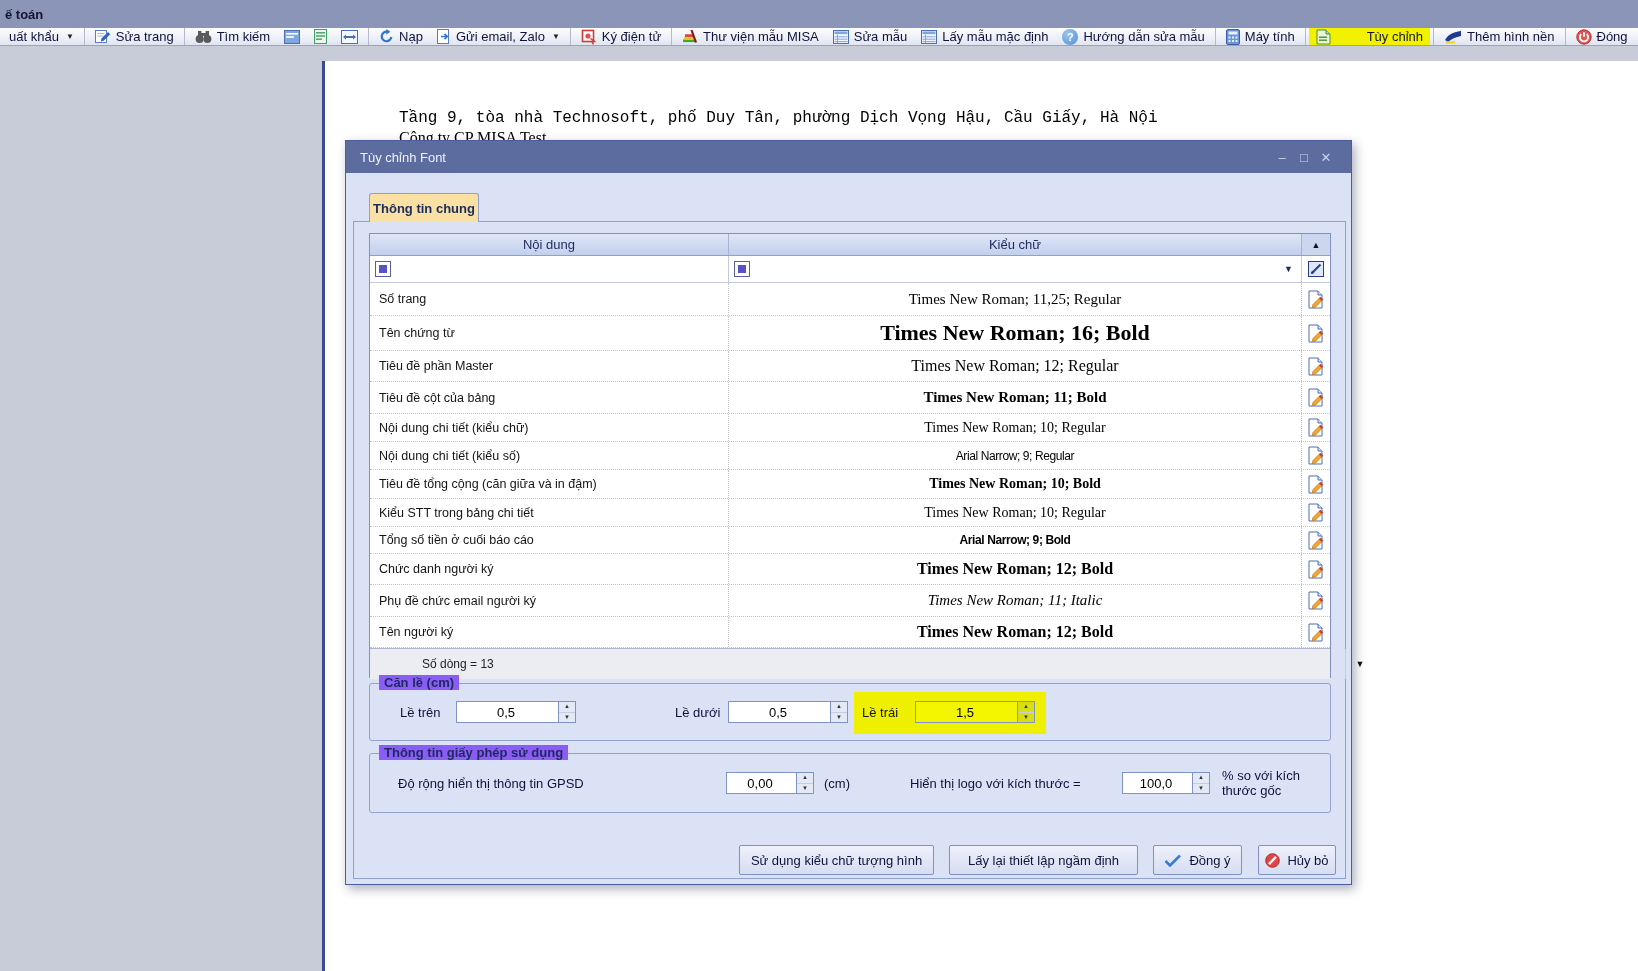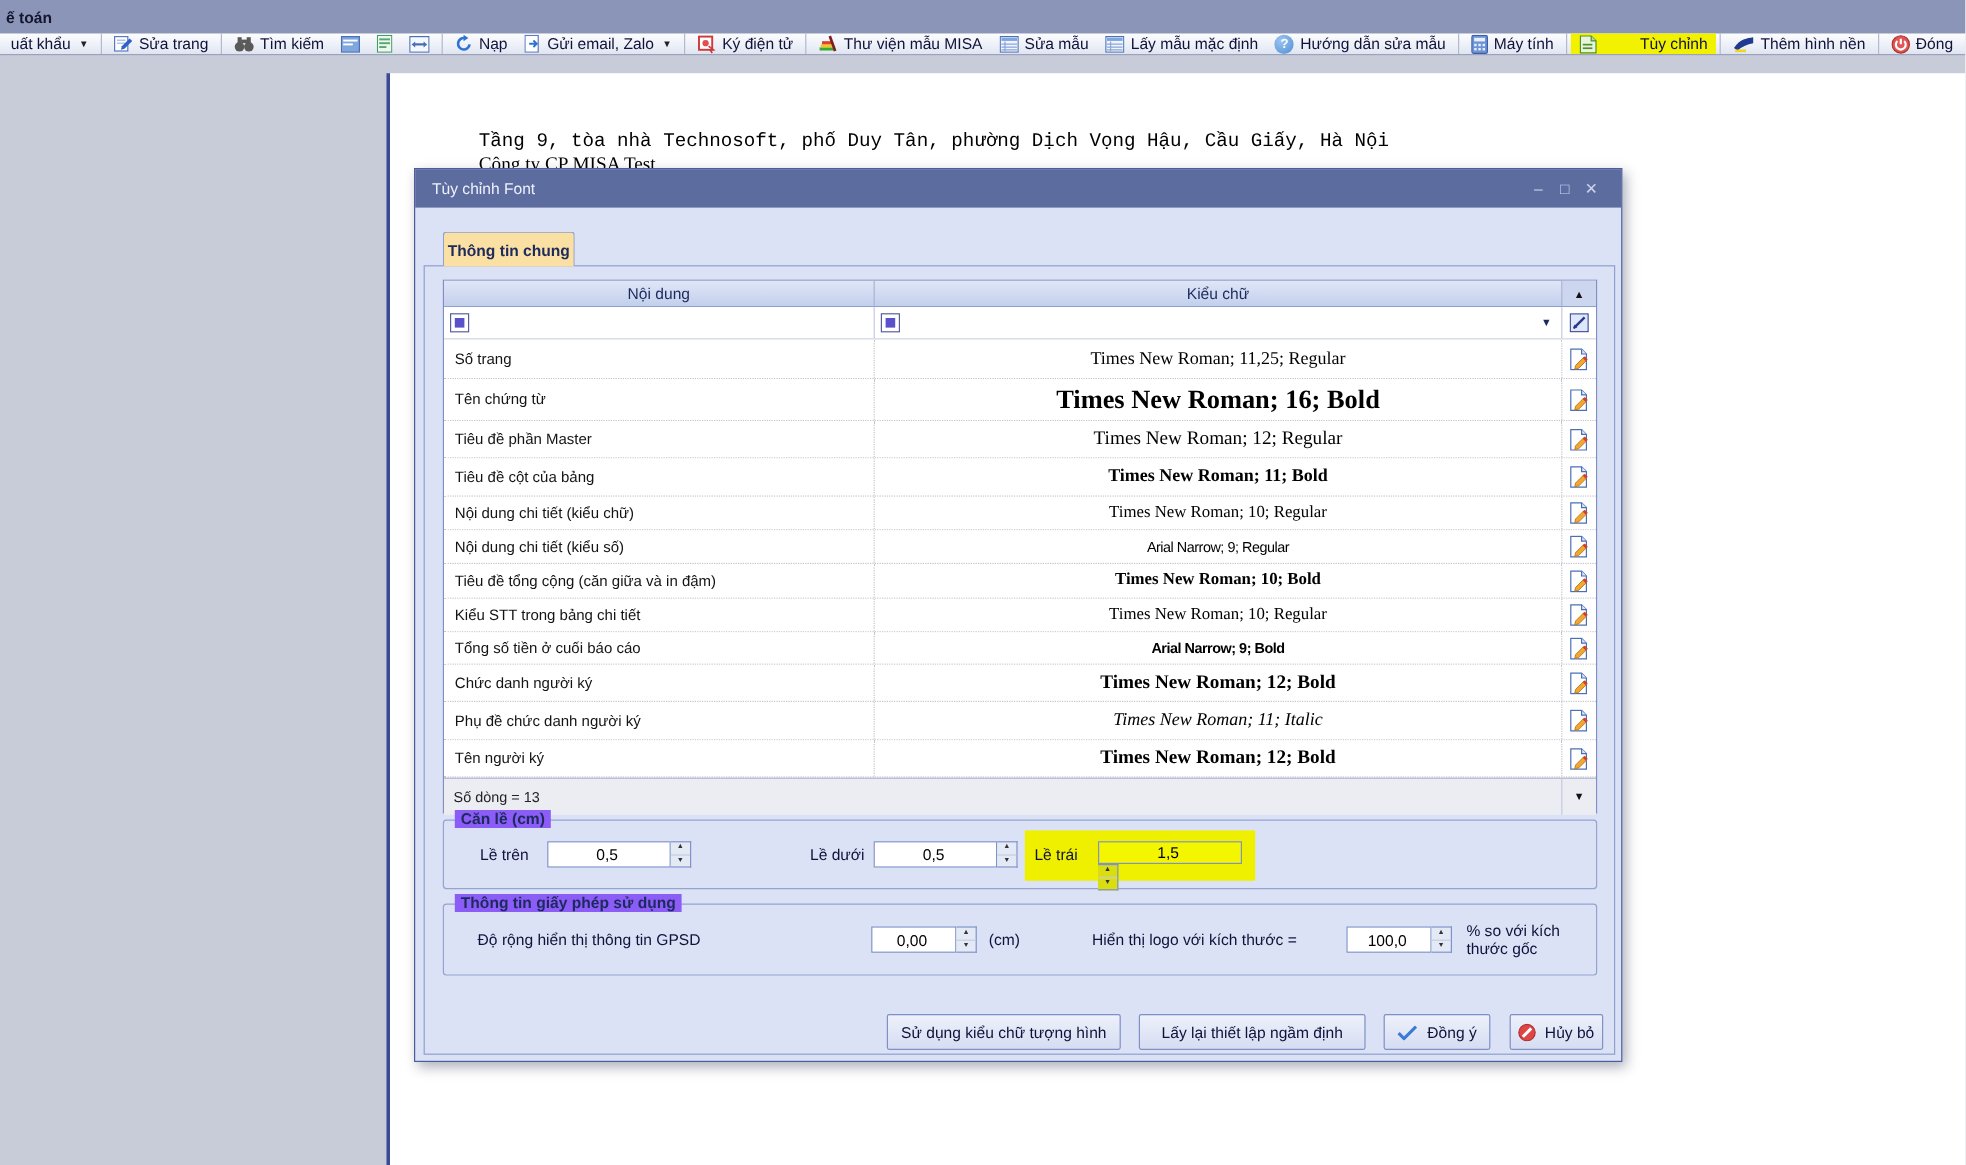--- a/index.html
+++ b/index.html
@@ -55,21 +55,21 @@
   .frow{height:27px;background:#fff;border-bottom:1px solid #c4cbdf;}
   .frow .c1,.frow .c2{border-right:1px solid #c4cbdf;padding-left:5px;justify-content:flex-start;}
   .fbox{width:14px;height:14px;border:1px solid #5a5f9e;background:#fff;display:inline-flex;
     align-items:center;justify-content:center;}
   .fbox>span{width:8px;height:8px;background:#5a50cc;display:block;}
   .fdd{position:absolute;right:8px;font-size:9px;color:#1c2a5e;}
   .drow{border-bottom:1px dotted #c3c3cc;background:#fff;}
   .drow .c1{padding-left:9px;border-right:1px dotted #c3c3cc;font-size:12.5px;color:#141414;}
   .drow .c2{border-right:1px dotted #c3c3cc;color:#000;}
   .narrowf{letter-spacing:-0.4px;}
-  .tfoot{height:31px;background:#ebedf3;border-top:1px solid #aeb6d0;}
+  .tfoot{height:31px;background:#ebedf3;border-top:1px solid #aeb6d0;padding-left:44px;}
   .tfoot .cspan{width:932px;flex:none;display:flex;align-items:center;padding-left:8px;
     box-sizing:border-box;color:#222;font-size:12px;border-right:1px solid #c4cbdf;}
   .scroll-ar{font-size:9px;color:#111;}
 
   
   .gbox{position:absolute;left:23px;width:962px;border:1px solid #94a3cf;border-radius:3px;box-sizing:border-box;}
   .gbox .glabel{position:absolute;left:9px;top:-9px;background:#8b5cf6;padding:0 5px;
     font-weight:700;color:#1c2a5e;}
   .field-lbl{position:absolute;top:50%;transform:translateY(-50%);color:#10123a;}
   .numfield{position:absolute;top:50%;transform:translateY(-50%);height:22px;display:flex;box-sizing:border-box;}
@@ -460,21 +460,21 @@
                 <svg width="17" height="19">
                   <path d="M1 1 H10 L14 5 V18 H1 Z" fill="#fff" stroke="#4a6fb5"></path>
                   <path d="M10 1 V5 H14" fill="#dce8ff" stroke="#4a6fb5"></path>
                   <path d="M5 14.5 L11.8 7.7 L14.3 10.2 L7.5 17 L4.3 17.6 Z" fill="#f0a830" stroke="#c07820" stroke-width="0.8"></path>
                   <path d="M11.8 7.7 L14.3 10.2" stroke="#d04030" stroke-width="2.4"></path>
                 </svg>
               </span>
             </div>
           </div>
           <div class="trow drow" style="height: 32px;">
-            <div class="c1">Phụ đề chức danh người ký</div>
+            <div class="c1">Phụ đề chức email người ký</div>
             <div class="c2" style="font-family: &quot;Liberation Serif&quot;, serif; font-size: 15px; font-weight: 400; font-style: italic;">Times New Roman; 11; Italic</div>
             <div class="c3">
               <span class="icon">
                 <svg width="17" height="19">
                   <path d="M1 1 H10 L14 5 V18 H1 Z" fill="#fff" stroke="#4a6fb5"></path>
                   <path d="M10 1 V5 H14" fill="#dce8ff" stroke="#4a6fb5"></path>
                   <path d="M5 14.5 L11.8 7.7 L14.3 10.2 L7.5 17 L4.3 17.6 Z" fill="#f0a830" stroke="#c07820" stroke-width="0.8"></path>
                   <path d="M11.8 7.7 L14.3 10.2" stroke="#d04030" stroke-width="2.4"></path>
                 </svg>
               </span>
@@ -516,21 +516,21 @@
         </span>
         <span class="field-lbl" style="left: 305px;">Lề dưới</span>
         <span class="numfield" style="left: 358px; width: 120px;">
           <input value="0,5" style="">
           <span class="spin">
             <i>▲</i>
             <i>▼</i>
           </span>
         </span>
         <span class="field-lbl" style="left: 492px;">Lề trái</span>
-        <span class="numfield ylite2" style="left: 545px; width: 120px; flex-direction: column;">
+        <span class="numfield ylite2" style="left: 545px; width: 120px;">
           <input value="1,5" style="">
           <span class="spin">
             <i>▲</i>
             <i>▼</i>
           </span>
         </span>
       </div>
 
     <div class="gbox" style="top:612px;height:60px;">
       <span class="glabel">Thông tin giấy phép sử dụng</span>

